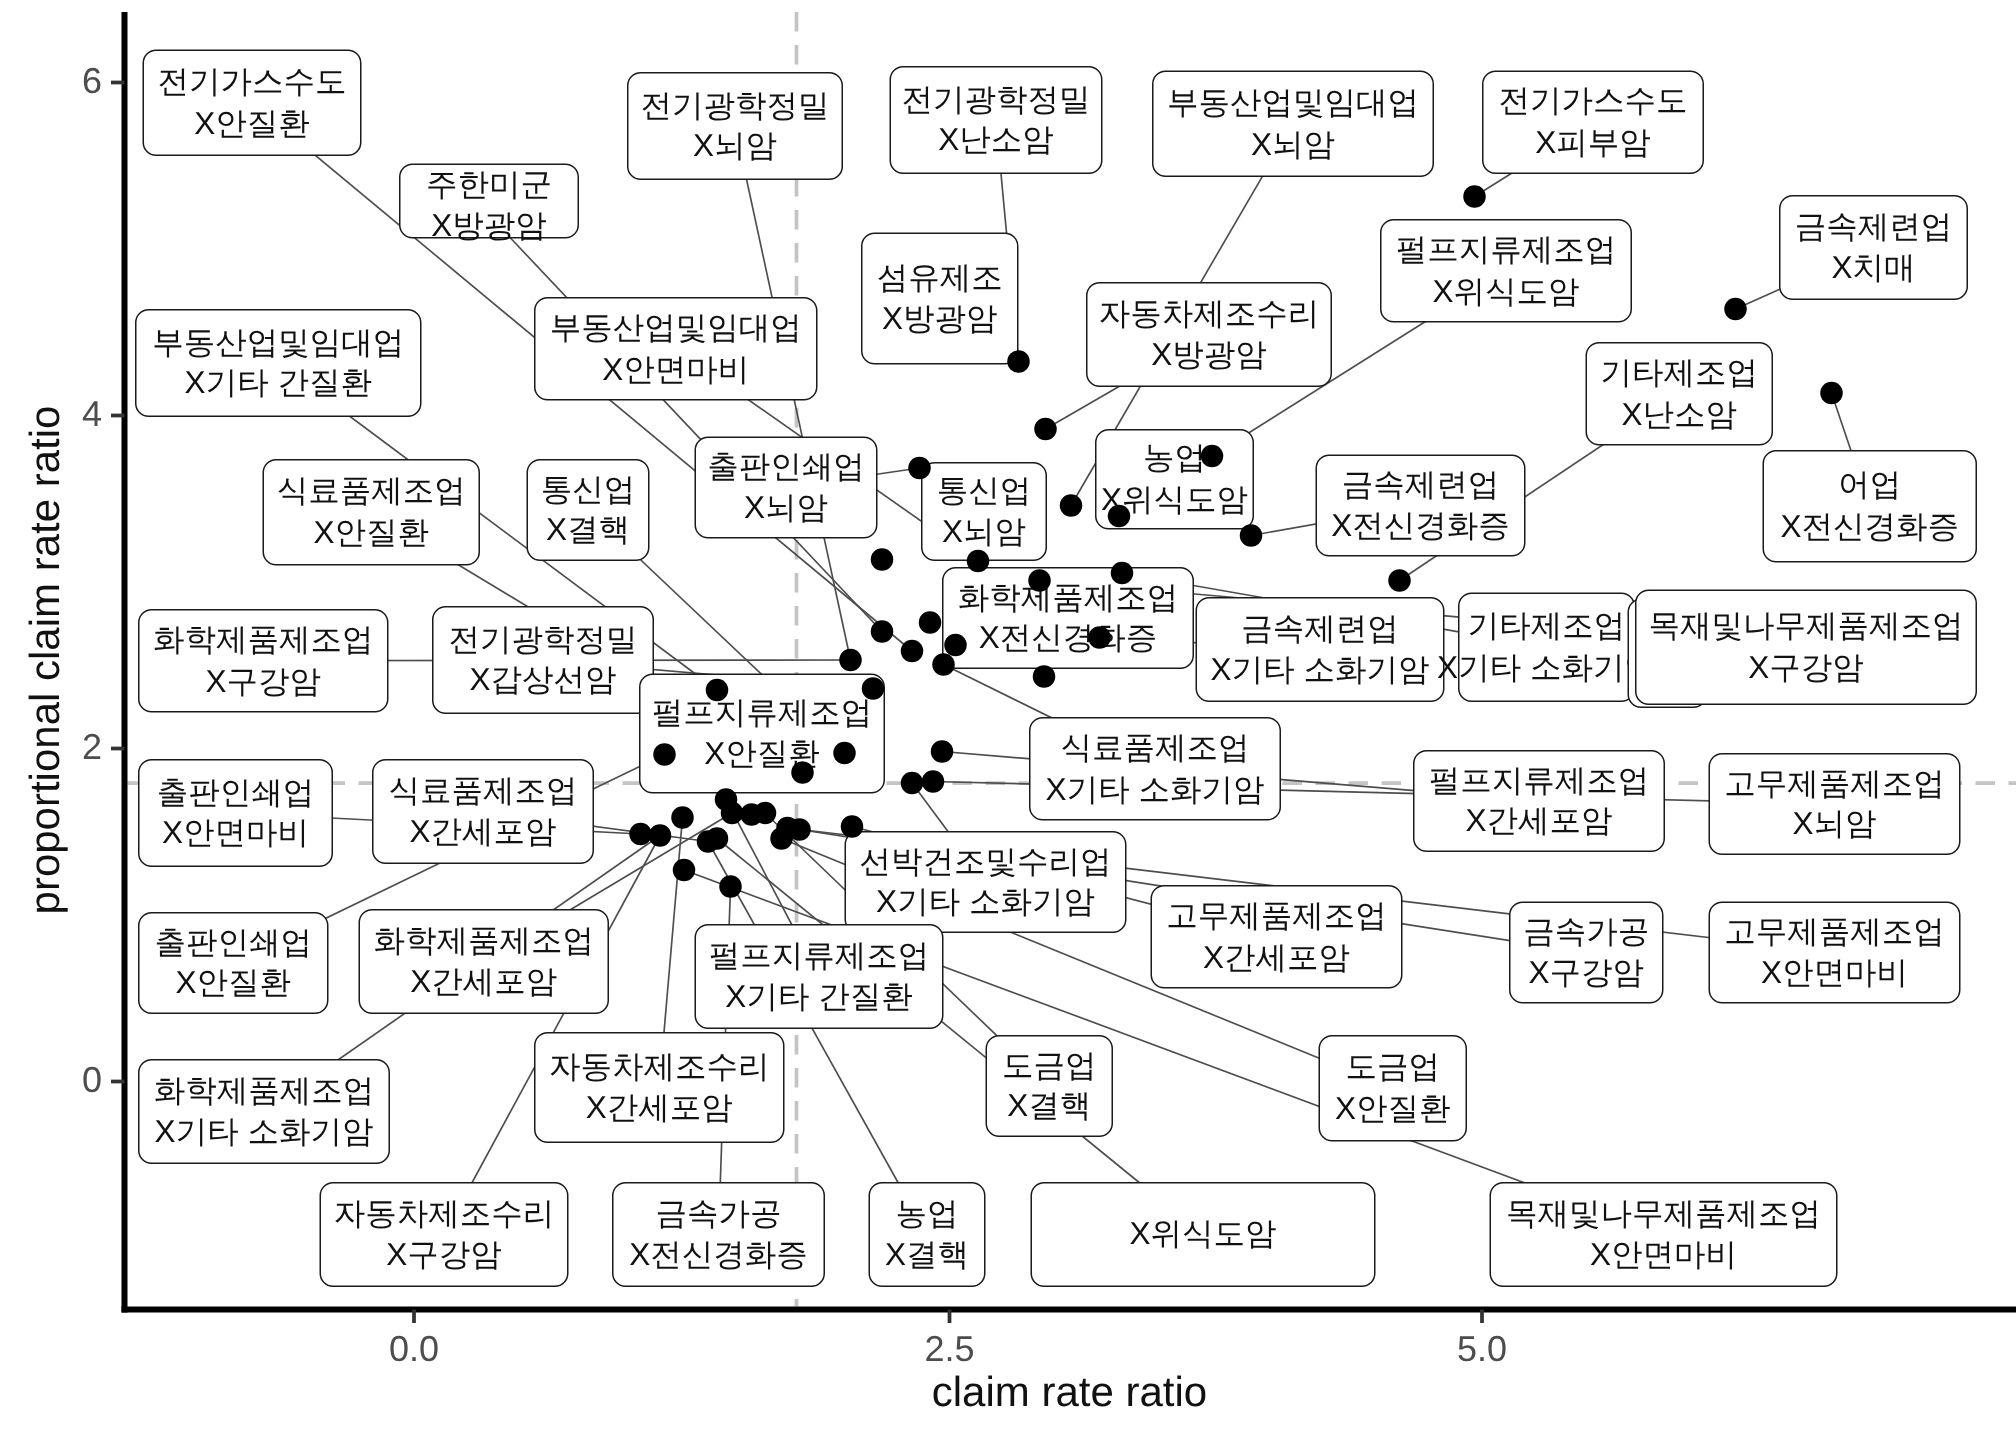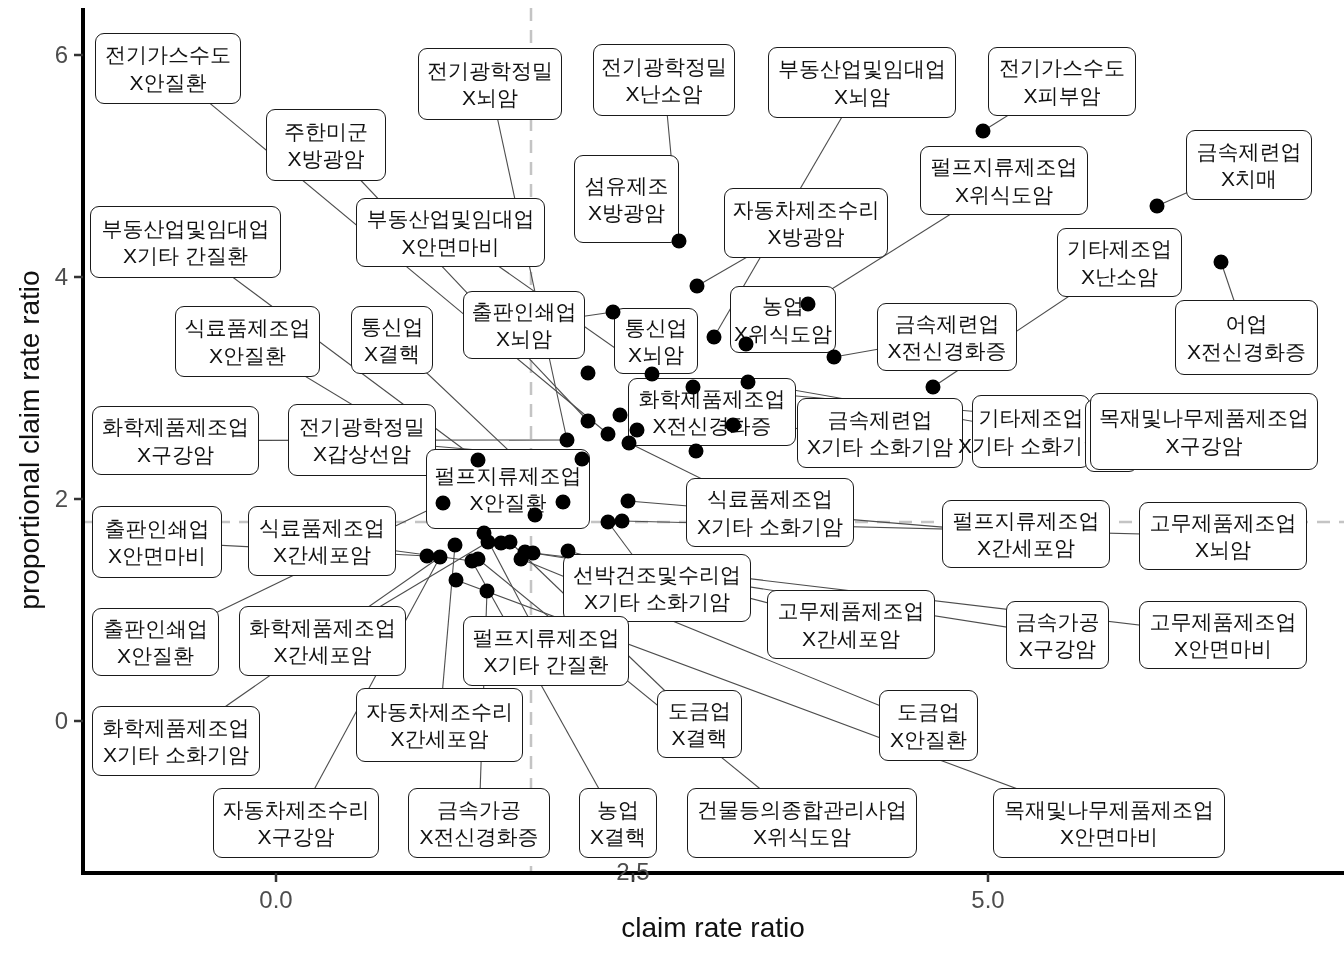--- a/index.html
+++ b/index.html
@@ -95,21 +95,21 @@
       <line x1="74" y1="55" x2="83" y2="55" stroke="#333333" stroke-width="2.5"></line>
       <line x1="74" y1="277" x2="83" y2="277" stroke="#333333" stroke-width="2.5"></line>
       <line x1="74" y1="499" x2="83" y2="499" stroke="#333333" stroke-width="2.5"></line>
       <line x1="74" y1="721" x2="83" y2="721" stroke="#333333" stroke-width="2.5"></line>
     </svg>
   <div id="boxes-layer">
       <div class="label-box" style="left: 95px; top: 33px; width: 146px; height: 71px;">
         <span>전기가스수도</span>
         <span>X안질환</span>
       </div>
-      <div class="label-box" style="left: 266px; top: 109px; width: 120px; height: 72px;">
+      <div class="label-box" style="left: 266px; top: 109px; width: 120px; height: 50px; justify-content: space-between;">
         <span>주한미군</span>
         <span>X방광암</span>
       </div>
       <div class="label-box" style="left: 90px; top: 206px; width: 191px; height: 72px;">
         <span>부동산업및임대업</span>
         <span>X기타 간질환</span>
       </div>
       <div class="label-box" style="left: 418px; top: 48px; width: 144px; height: 72px;">
         <span>전기광학정밀</span>
         <span>X뇌암</span>
@@ -249,21 +249,20 @@
       </div>
       <div class="label-box" style="left: 408px; top: 788px; width: 142px; height: 70px;">
         <span>금속가공</span>
         <span>X전신경화증</span>
       </div>
       <div class="label-box" style="left: 579px; top: 788px; width: 78px; height: 70px;">
         <span>농업</span>
         <span>X결핵</span>
       </div>
       <div class="label-box" style="left: 687px; top: 788px; width: 230px; height: 70px;">
-        <span>건물등의종합관리사업</span>
         <span>X위식도암</span>
       </div>
       <div class="label-box" style="left: 657px; top: 690px; width: 85px; height: 68px;">
         <span>도금업</span>
         <span>X결핵</span>
       </div>
       <div class="label-box" style="left: 879px; top: 690px; width: 99px; height: 71px;">
         <span>도금업</span>
         <span>X안질환</span>
       </div>
@@ -335,21 +334,21 @@
       <circle cx="472" cy="561" r="7.5" fill="#000000"></circle>
       <circle cx="525" cy="552" r="7.5" fill="#000000"></circle>
       <circle cx="533" cy="553" r="7.5" fill="#000000"></circle>
       <circle cx="521" cy="559" r="7.5" fill="#000000"></circle>
       <circle cx="568" cy="551" r="7.5" fill="#000000"></circle>
       <circle cx="456" cy="580" r="7.5" fill="#000000"></circle>
       <circle cx="487" cy="591" r="7.5" fill="#000000"></circle>
     </svg>
   <div id="xticks">
       <div class="tick-x" style="left: 276px; top: 886px;">0.0</div>
-      <div class="tick-x" style="left: 633px; top: 858px;">2.5</div>
+      <div class="tick-x" style="left: 633px; top: 886px;">2.5</div>
       <div class="tick-x" style="left: 988px; top: 886px;">5.0</div>
     </div>
   <div id="yticks">
       <div class="tick-y" style="left: 68px; top: 55px;">6</div>
       <div class="tick-y" style="left: 68px; top: 277px;">4</div>
       <div class="tick-y" style="left: 68px; top: 499px;">2</div>
       <div class="tick-y" style="left: 68px; top: 721px;">0</div>
     </div>
   <div class="axis-title-x">claim rate ratio</div>
   <div class="axis-title-y">proportional claim rate ratio</div>

